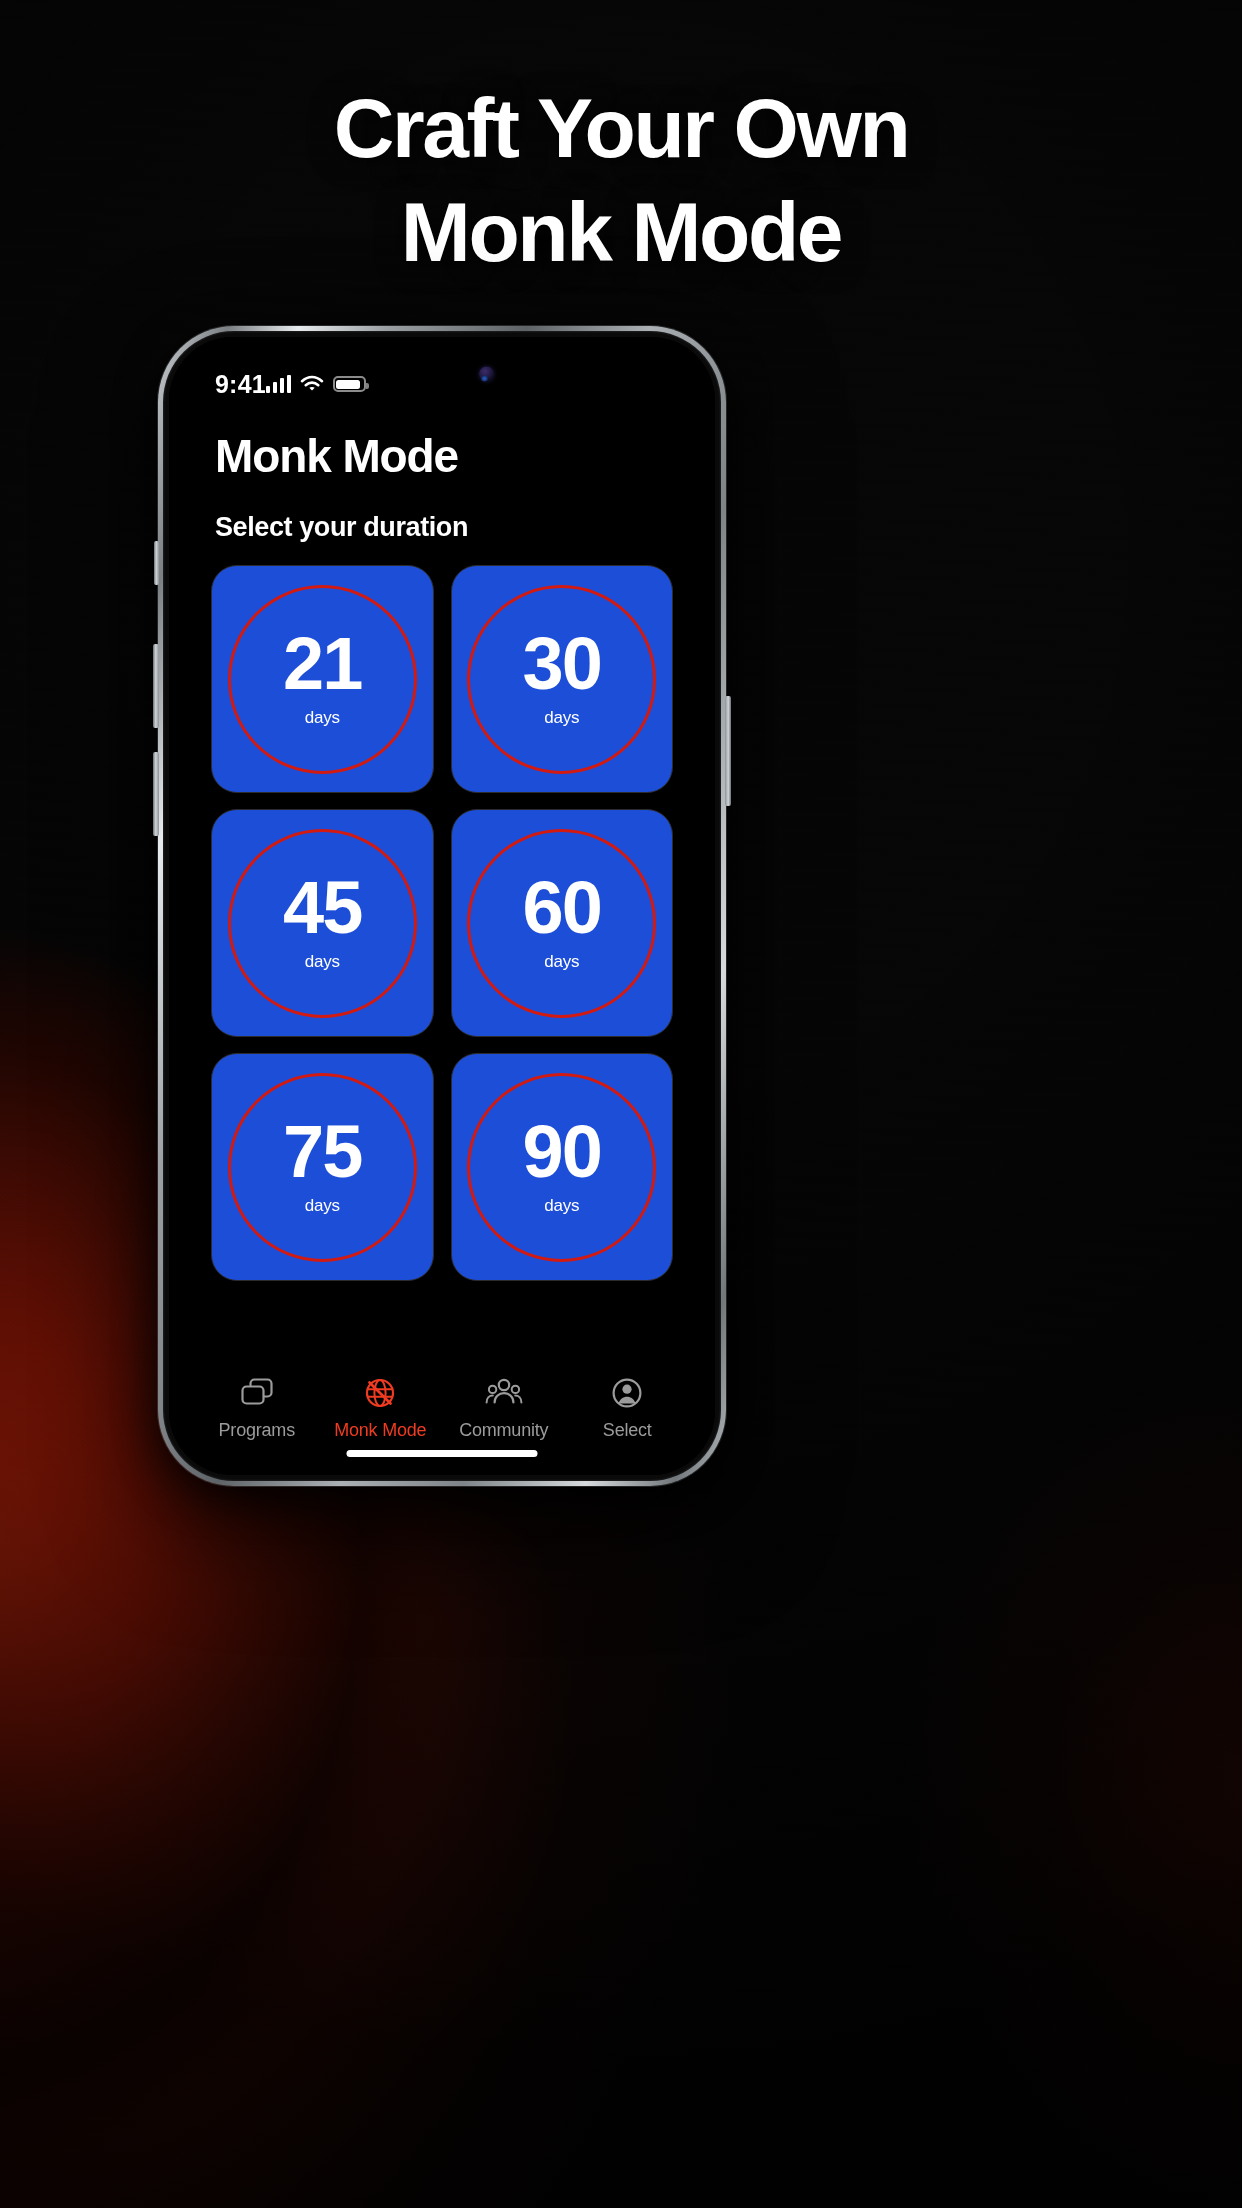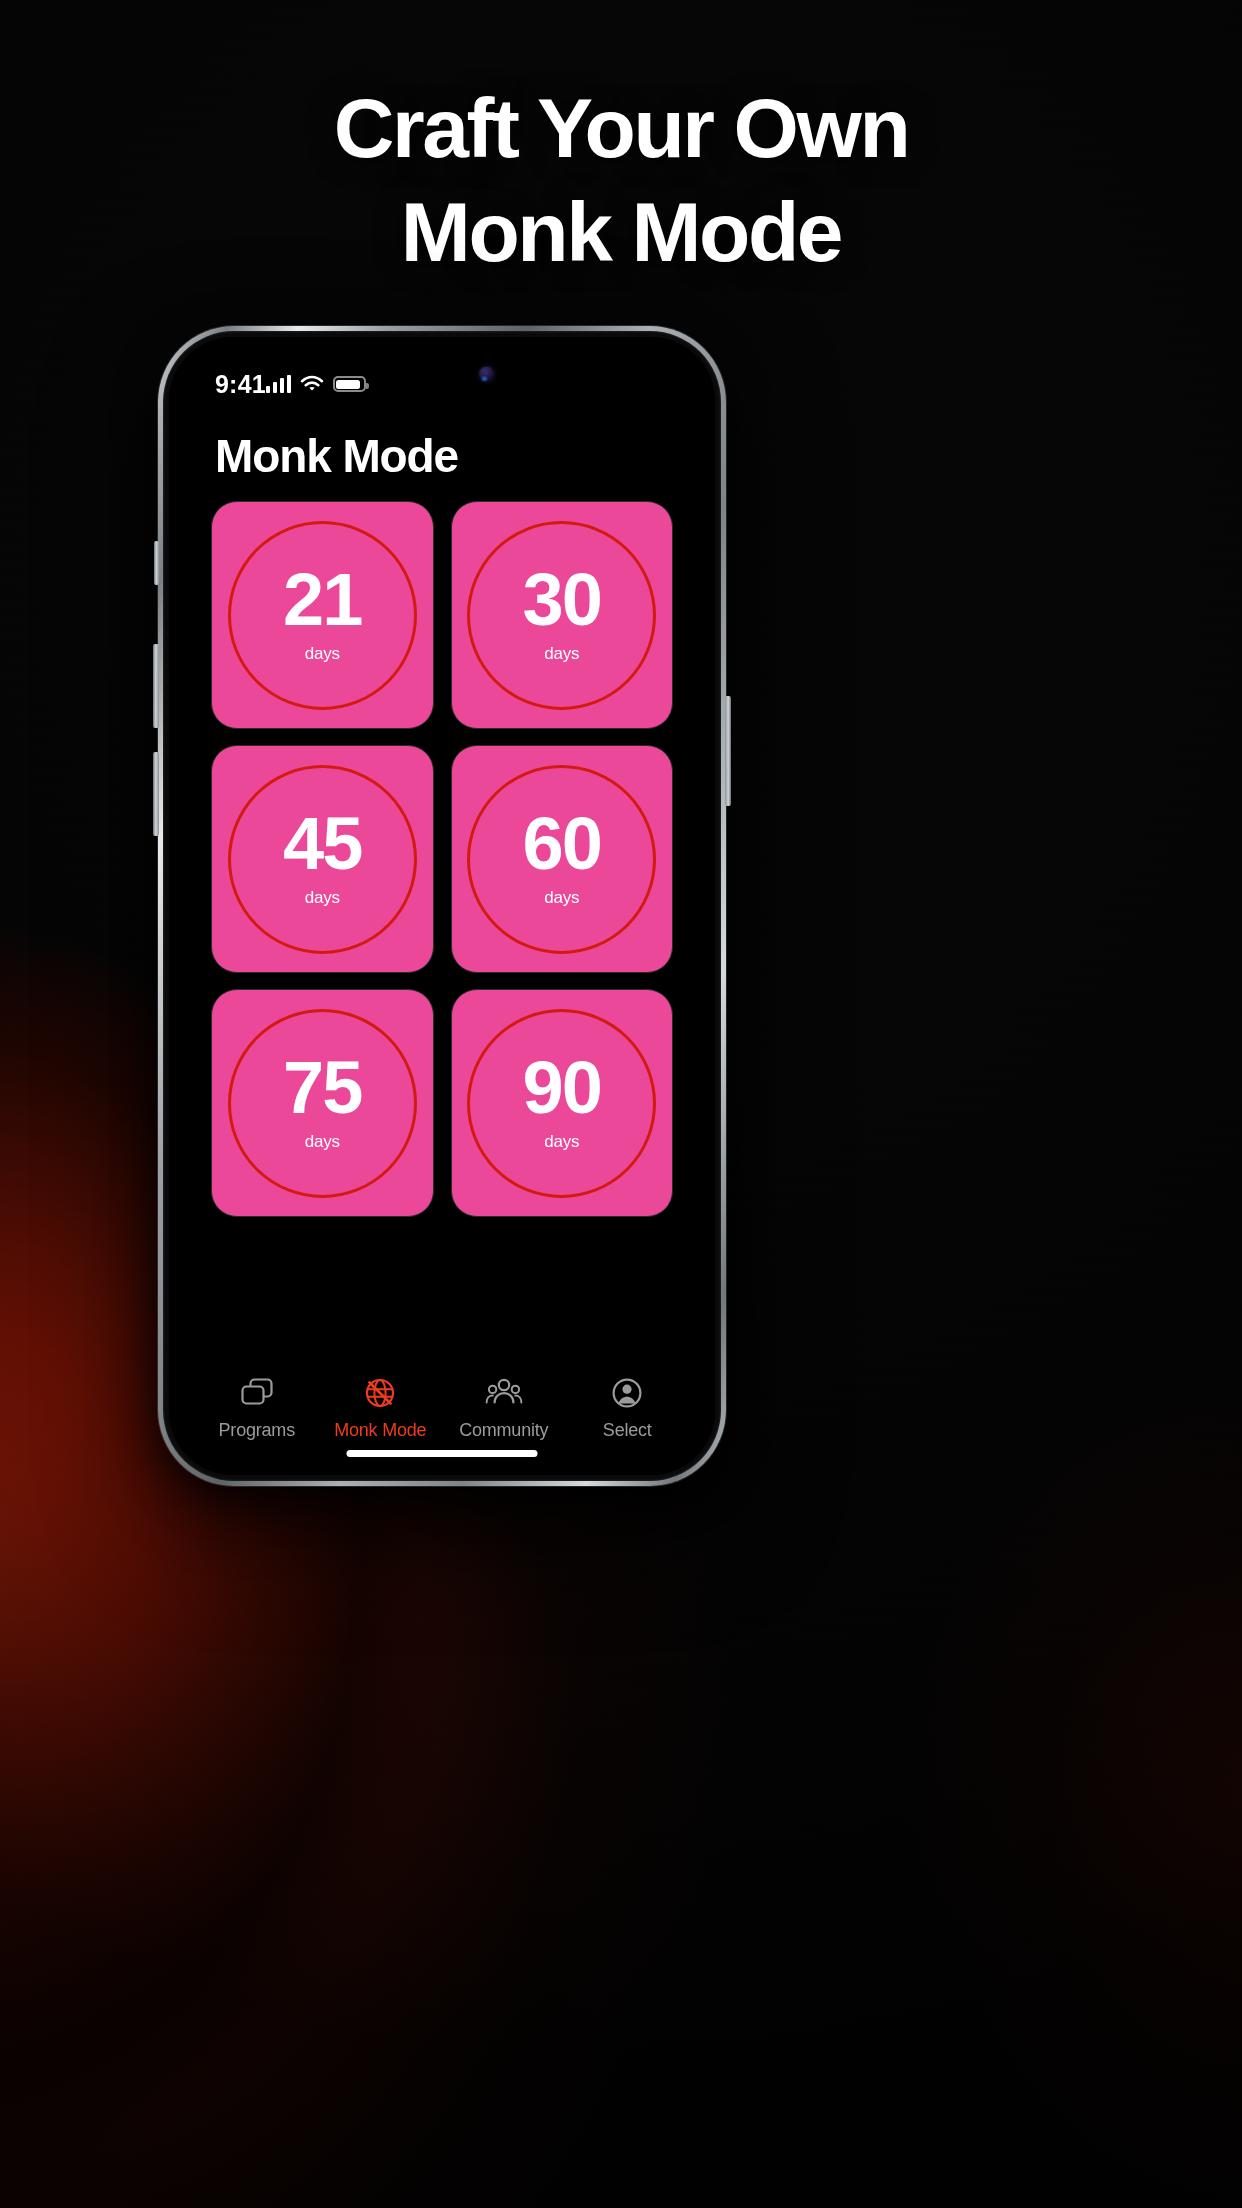--- a/index.html
+++ b/index.html
@@ -134,21 +134,21 @@
 
   .grid{
     margin:22px 42px 0 42px;
     display:grid; grid-template-columns:1fr 1fr;
     gap:16px 17px;
   }
   .dcard{
     position:relative;
     height:228px;
     border-radius:26px;
-    background:#ec4899;
+    background:#1d4ed8;
     border:1.6px solid #2b2b2d;
     display:flex; align-items:center; justify-content:center;
   }
   .ring{
     position:relative;
     width:189px; height:189px;
     border-radius:50%;
     border:3.4px solid #d21a10;
     display:flex; flex-direction:column; align-items:center; justify-content:center;
   }
@@ -198,20 +198,21 @@
   <div class="btn-side" id="btn-voldown"></div>
   <div class="btn-side" id="btn-volup"></div>
   <div class="btn-side" id="btn-power"></div>
 
   <div class="phone-screen">
 
     <div class="app">
 
       <div class="app-head">
         <div class="app-title">Monk Mode</div>
+        <div class="app-sub">Select your duration</div>
       </div>
 
       <div class="grid">
 
         <div class="dcard">
           <div class="ring">
             <div class="num">21</div>
             <div class="unit">days</div>
           </div>
         </div>

